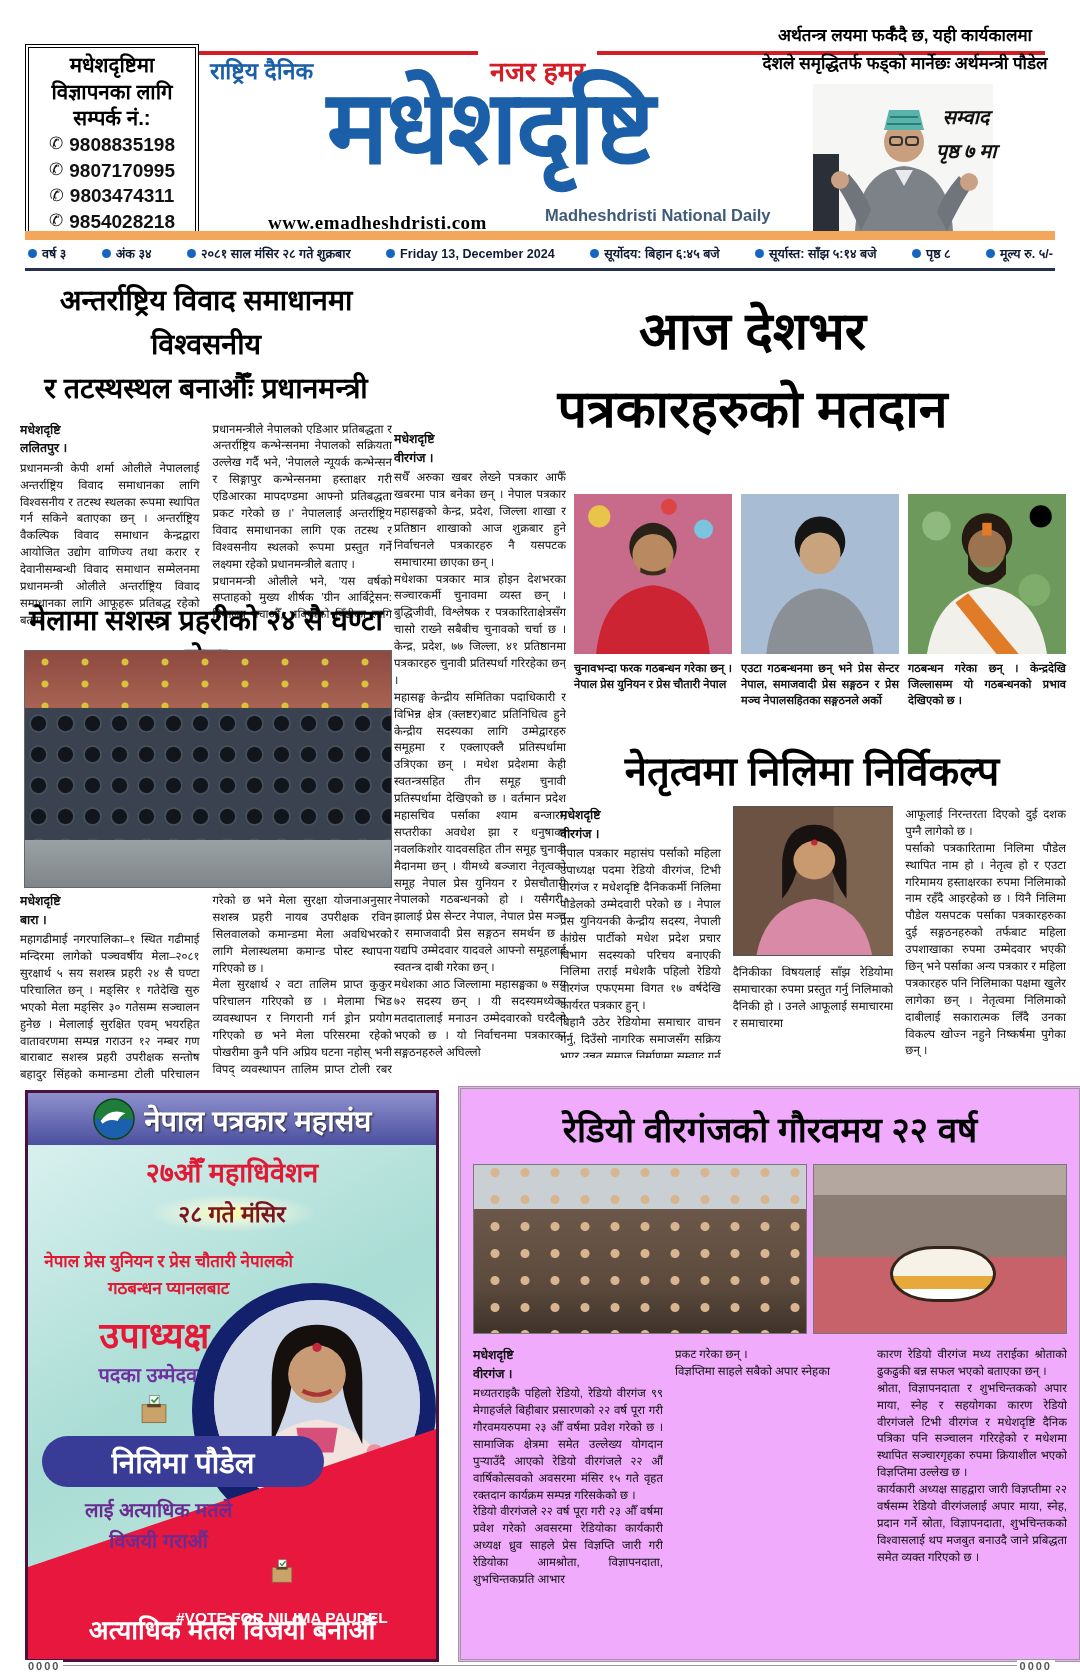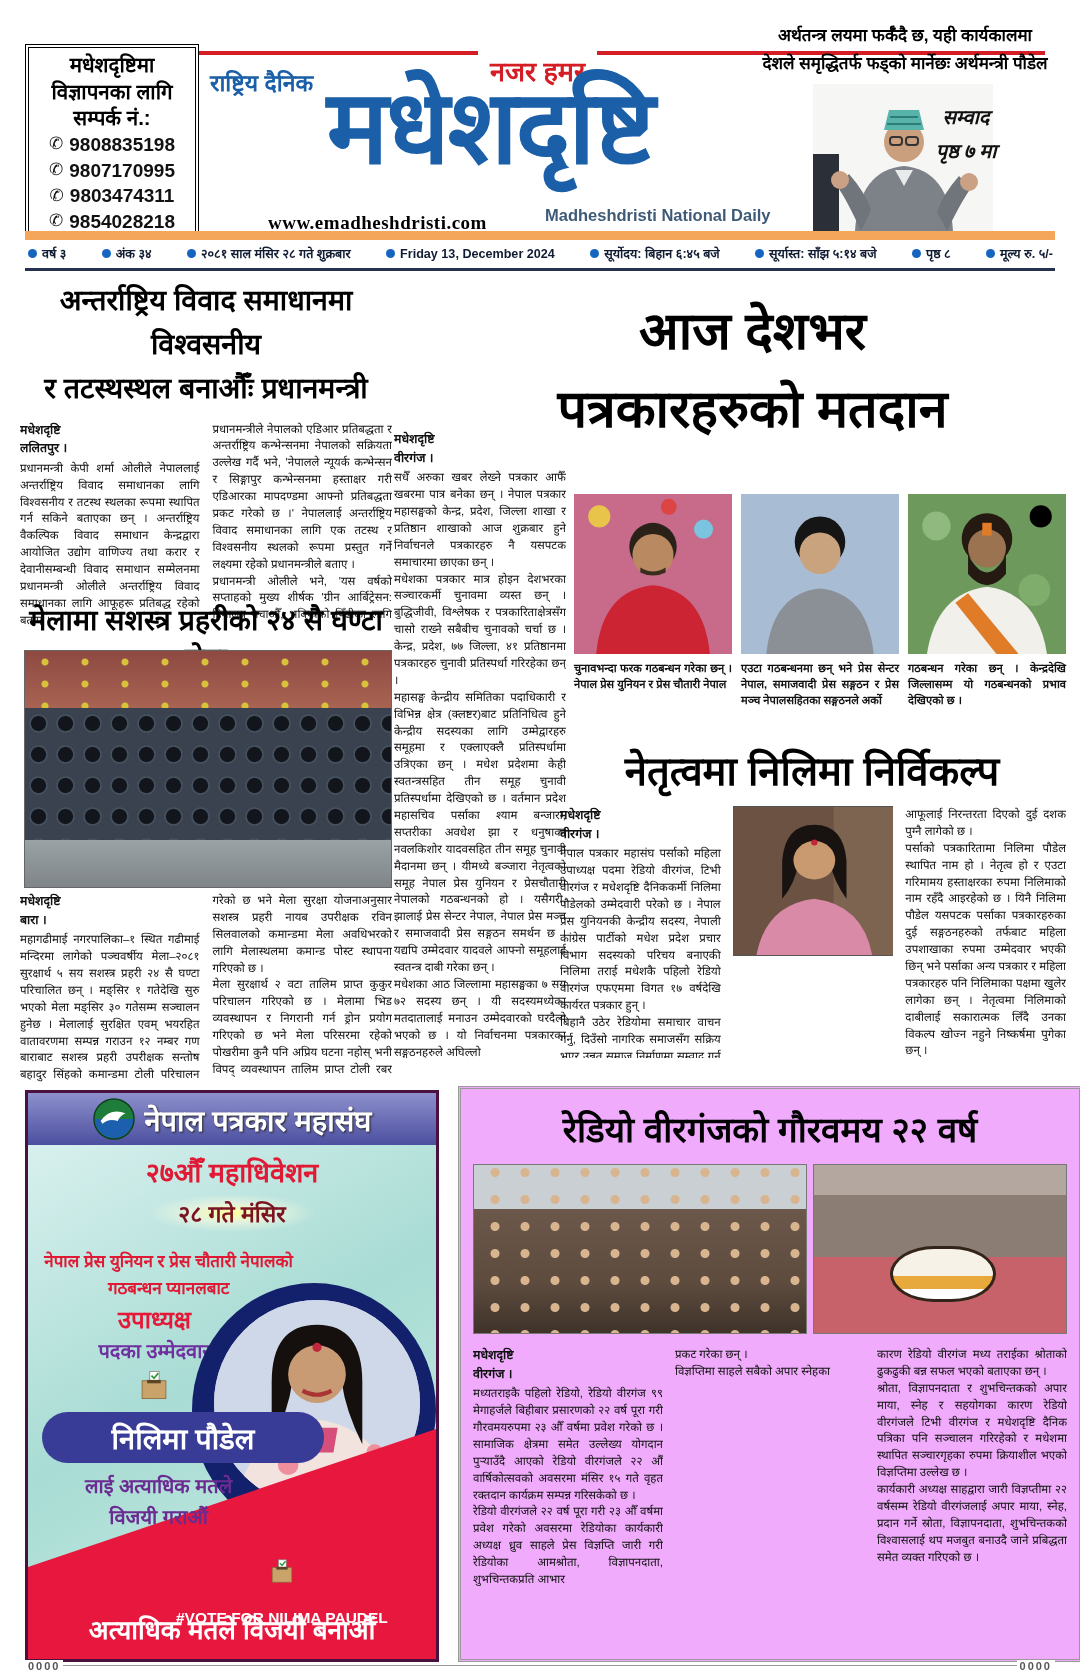--- a/index.html
+++ b/index.html
@@ -7,21 +7,21 @@
         font-family:"Liberation Sans",sans-serif;overflow:hidden;color:#111;}
   
   .topline{position:absolute;left:30px;top:16px;width:1015px;display:flex;align-items:center;gap:12px;}
   .rline{flex:1;height:4px;background:#d41d25;}
   .topline-text{color:#d41d25;font-weight:800;font-size:27px;white-space:nowrap;margin-top:36px;}
   .adbox{position:absolute;left:25px;top:44px;width:174px;height:196px;border:4px double #000;
          text-align:center;padding-top:4px;box-sizing:border-box;background:#fff;}
   .adbox-l{font-weight:800;font-size:20.5px;line-height:1.3;color:#000;}
   .phone{font-weight:800;font-size:19px;display:flex;gap:6px;justify-content:center;align-items:center;line-height:1.35;}
   .ph-icon{font-size:17px;font-weight:400;}
-  .tagline{position:absolute;left:210px;top:54px;color:#1a5fa8;font-weight:800;font-size:23px;margin-top:12px;}
+  .tagline{position:absolute;left:210px;top:54px;color:#1a5fa8;font-weight:800;font-size:23px;}
   .logo{position:absolute;left:200px;top:58px;width:580px;color:#1a5fa8;font-weight:800;
         font-size:103px;line-height:1.35;letter-spacing:-2px;text-align:center;}
   .website{position:absolute;left:268px;top:212px;font-family:"Liberation Serif",serif;
            font-size:19px;font-weight:700;letter-spacing:.5px;color:#000;}
   .engname{position:absolute;left:545px;top:206px;font-size:16.5px;font-weight:700;color:#3f5a77;}
   .teaser{position:absolute;left:752px;top:22px;width:306px;text-align:center;font-weight:800;
           font-size:17px;line-height:1.65;color:#000;}
   .minister{position:absolute;left:813px;top:84px;width:180px;height:147px;}
   .samvad{position:absolute;left:920px;top:100px;width:92px;font-family:"Liberation Serif",serif;
           font-style:italic;font-weight:700;font-size:20px;line-height:1.7;color:#111;text-align:center;}
@@ -60,21 +60,21 @@
   
   .ad{position:absolute;left:25px;top:1090px;width:414px;height:572px;border:3px solid #4a1040;box-sizing:border-box;background:#15803d;}
   .ad-head{height:52px;background:linear-gradient(#8d90cc,#4c4f9f);display:flex;align-items:center;justify-content:center;gap:10px;}
   .ad-head-text{color:#fff;font-weight:800;font-size:29px;text-shadow:1px 1px 2px #222;}
   .ad-body{position:relative;height:514px;background:linear-gradient(150deg,#d8f0ee,#a8dcd4 45%,#cdeee6);overflow:hidden;}
   .ad-l1{text-align:center;padding-top:8px;color:#e01934;font-weight:800;font-size:27px;}
   .ad-l2w{text-align:center;margin-top:4px;}
   .ad-l2{display:inline-block;padding:3px 30px;font-weight:800;font-size:23px;color:#7a1420;
          background:radial-gradient(closest-side,#ffffa0,rgba(255,253,224,.55),transparent);}
   .ad-l3{margin:16px 0 0 6px;width:66%;text-align:center;color:#e01934;font-weight:800;font-size:17px;line-height:1.6;white-space:pre-line;}
-  .ad-post{margin-top:0;width:62%;text-align:center;color:#e51937;font-weight:800;font-size:24px;}
+  .ad-post{margin-top:8px;width:62%;text-align:center;color:#e51937;font-weight:800;font-size:36px;}
   .ad-cand{width:62%;text-align:center;color:#7030a0;font-weight:800;font-size:20px;margin-top:2px;}
   .ballot-wrap{width:62%;text-align:center;margin-top:4px;}
   .pill{position:relative;z-index:3;margin:6px 0 0 14px;width:282px;background:#383c96;color:#fff;border-radius:26px;
         text-align:center;font-weight:800;font-size:29px;padding:6px 0;}
   .ad-l5{position:relative;z-index:3;width:64%;text-align:center;color:#6a2c91;font-weight:800;font-size:20px;
          margin-top:8px;line-height:1.55;white-space:pre-line;}
   .ad-blob{position:absolute;right:0px;top:138px;width:244px;height:254px;background:#13206b;border-radius:50%;z-index:1;}
   .ad-photo{position:absolute;right:16px;top:155px;width:206px;height:206px;border-radius:50%;overflow:hidden;z-index:2;
             background:linear-gradient(#cdd6e6,#b9c4d8);}
   .ad-red{position:absolute;left:0;right:0;bottom:0;height:230px;background:#e8173d;
@@ -286,20 +286,21 @@
       <div class="nil-photo">
         <svg width="100%" height="100%" viewBox="0 0 100 100" preserveAspectRatio="none">
           <rect width="100" height="100" fill="#6b5242"></rect>
           <rect x="62" y="0" width="38" height="100" fill="#7d6450"></rect>
           <path d="M14 100 Q20 66 50 62 Q80 66 86 100 Z" fill="#d88aa6"></path>
           <path d="M30 36 Q32 12 50 12 Q68 12 70 36 L70 62 Q62 50 60 38 Q50 46 40 38 Q38 52 30 62 Z" fill="#181210"></path>
           <circle cx="50" cy="36" r="13" fill="#c9996f"></circle>
           <circle cx="50" cy="24" r="2" fill="#c0273d"></circle>
         </svg>
       </div>
+      <div class="bodytxt">दैनिकीका विषयलाई साँझ रेडियोमा समाचारका रुपमा प्रस्तुत गर्नु निलिमाको दैनिकी हो । उनले आफूलाई समाचारमा र समाचारमा</div>
     </div>
     <div class="nil-col">
       <div class="bodytxt">आफूलाई निरन्तरता दिएको दुई दशक पुग्नै लागेको छ ।
 पर्साको पत्रकारितामा निलिमा पौडेल स्थापित नाम हो । नेतृत्व हो र एउटा गरिमामय हस्ताक्षरका रुपमा निलिमाको नाम रहँदै आइरहेको छ । यिनै निलिमा पौडेल यसपटक पर्साका पत्रकारहरुका दुई सङ्गठनहरुको तर्फबाट महिला उपशाखाका रुपमा उम्मेदवार भएकी छिन् भने पर्साका अन्य पत्रकार र महिला पत्रकारहरु पनि निलिमाका पक्षमा खुलेर लागेका छन् । नेतृत्वमा निलिमाको दाबीलाई सकारात्मक लिँदै उनका विकल्प खोज्न नहुने निष्कर्षमा पुगेका छन् ।</div>
     </div>
   </div>
 
   <div class="hl mela-h">मेलामा सशस्त्र प्रहरीको २४ सै घण्टा सेवा</div>
   <div class="mela-photo">
     <div class="mp-top"></div>

